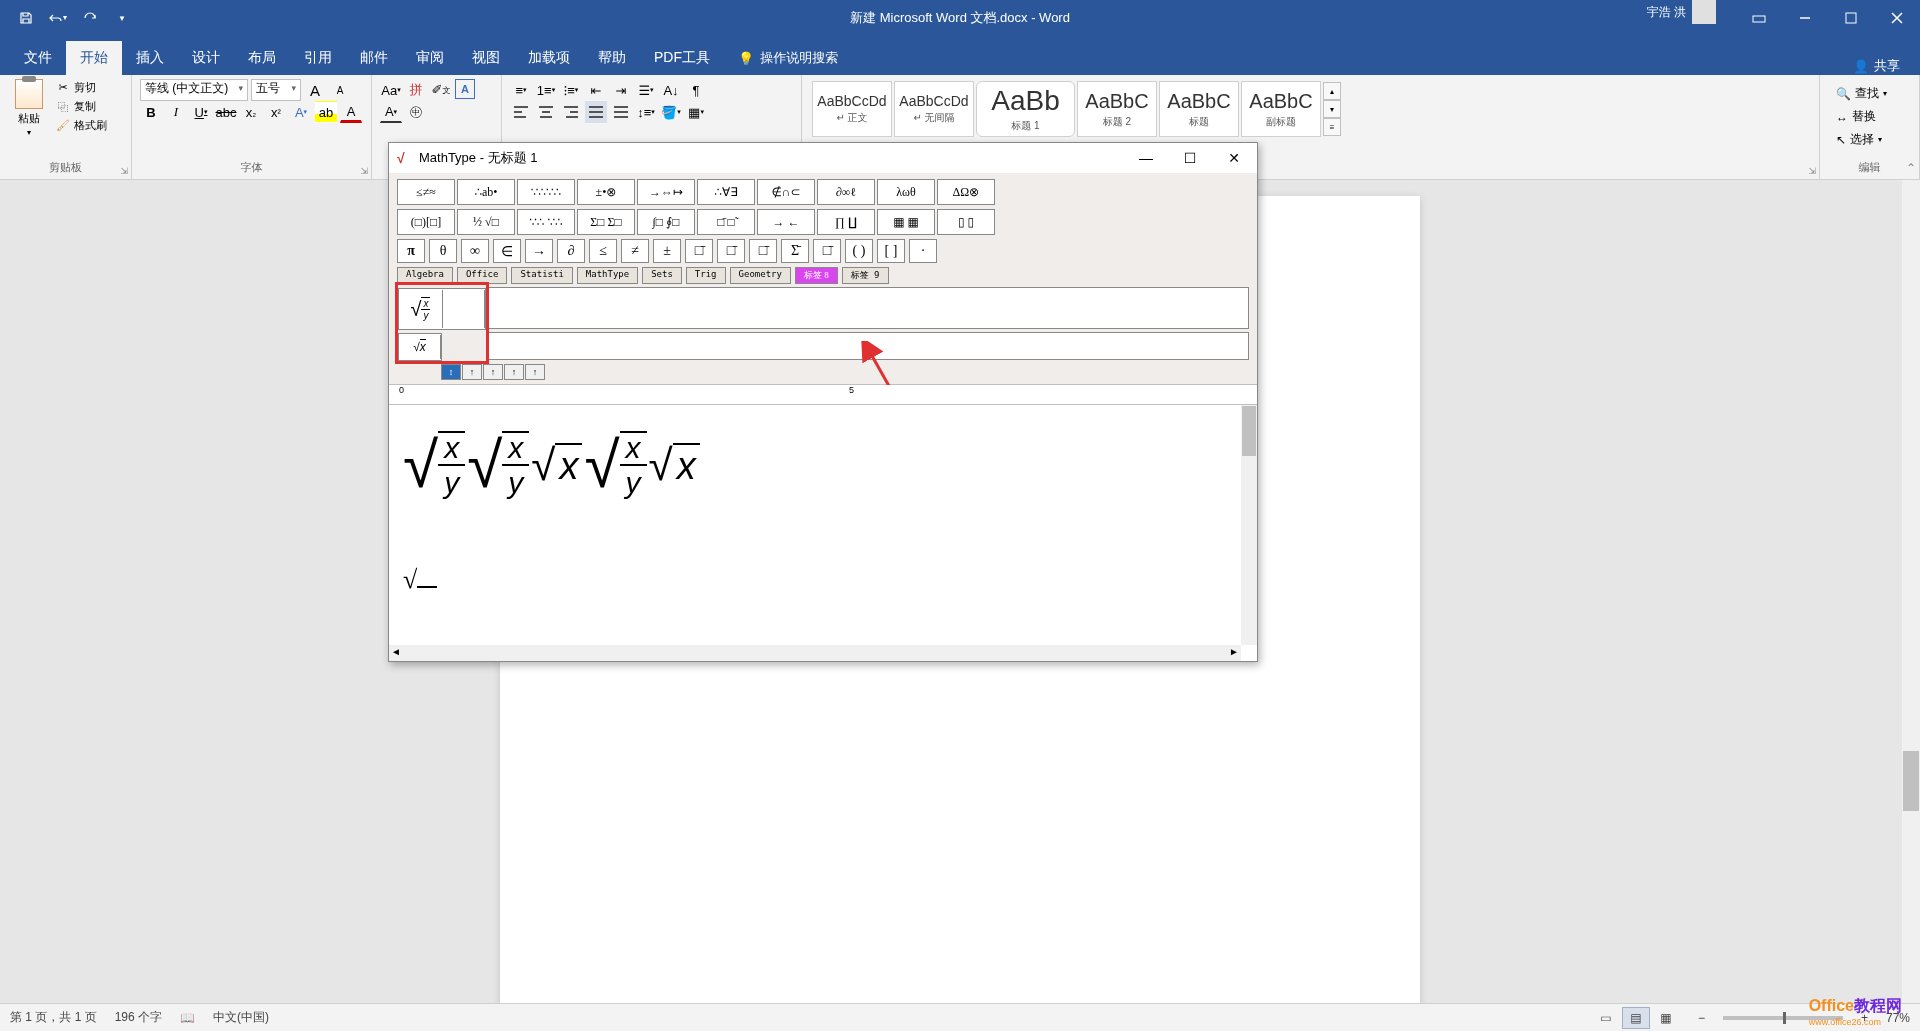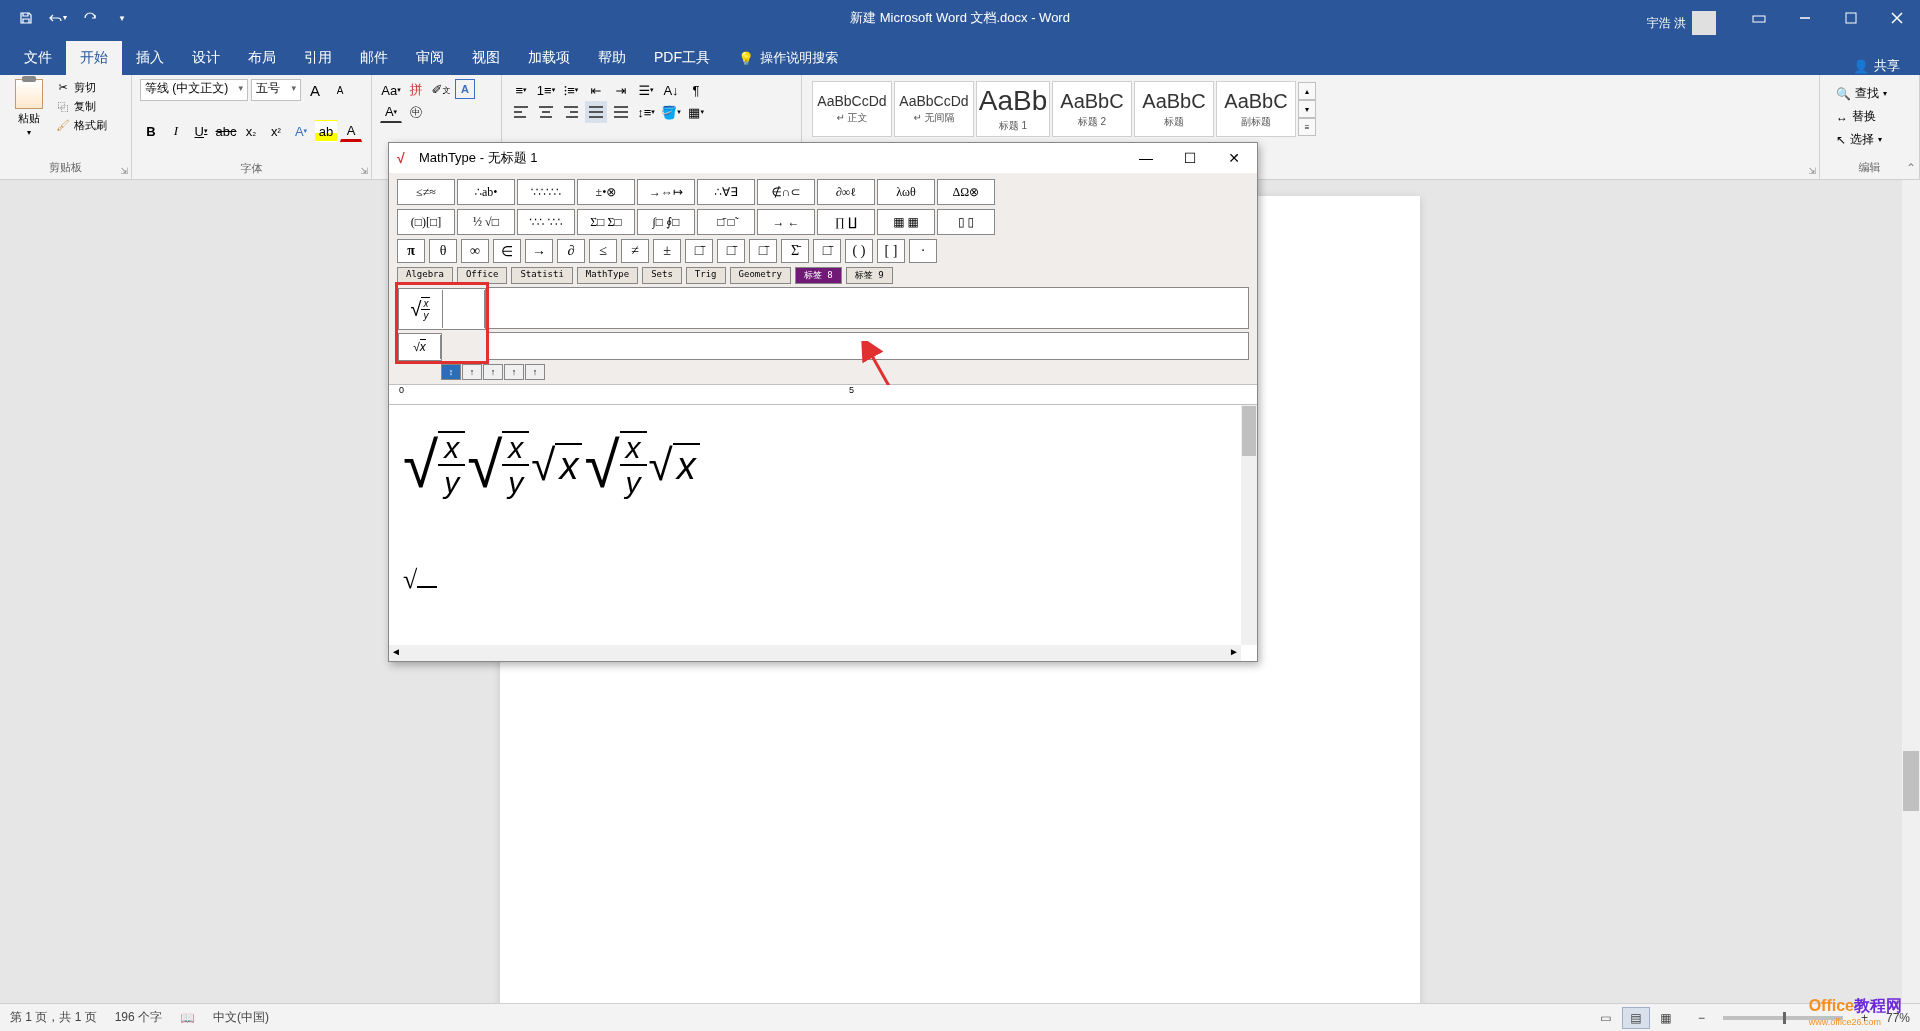--- a/index.html
+++ b/index.html
@@ -1,56 +1,56 @@
 <!DOCTYPE html>
 <html><head>
 <meta charset="utf-8">
 <style>
 *{box-sizing:border-box;margin:0;padding:0;font-family:"Microsoft YaHei",Arial,sans-serif;user-select:none;}
 body{background:#fff;width:1920px;height:1031px;overflow:hidden;position:relative;}
 .titlebar{height:35px;background:#2b579a;display:flex;align-items:center;color:#fff;font-size:12px;position:relative;}
 .qat{display:flex;align-items:center;gap:4px;padding-left:12px;}
 .qat-btn{width:28px;height:28px;display:flex;align-items:center;justify-content:center;cursor:pointer;}
 .doc-title{position:absolute;left:50%;transform:translateX(-50%);font-size:13px;}
-.tb-right{position:absolute;right:0;display:flex;align-items:flex-end;height:35px;}
+.tb-right{position:absolute;right:0;display:flex;align-items:flex-start;height:35px;}
 .user-block{display:flex;align-items:center;gap:6px;margin-right:20px;font-size:12px;}
 .avatar{width:24px;height:24px;background:#e0e0e0;}
 .win-btn{width:46px;height:35px;display:flex;align-items:center;justify-content:center;cursor:pointer;}
 .ribbon-tabs{height:40px;background:#2b579a;display:flex;align-items:flex-end;color:#fff;font-size:14px;padding-left:10px;position:relative;}
 .tab{padding:8px 14px;cursor:pointer;}
 .tab.active{background:#f3f3f3;color:#2b579a;}
 .tell-me{display:flex;align-items:center;gap:6px;padding:8px 14px;font-size:13px;}
 .share{position:absolute;right:20px;color:#fff;font-size:13px;display:flex;align-items:center;gap:4px;}
 .ribbon{height:105px;background:#f3f3f3;border-bottom:1px solid #d0d0d0;display:flex;position:relative;}
 .group{border-right:1px solid #d0d0d0;padding:4px 8px 2px;display:flex;flex-direction:column;justify-content:space-between;position:relative;}
 .group-label{text-align:center;font-size:11px;color:#666;padding-bottom:2px;}
 .launcher{position:absolute;right:3px;bottom:3px;font-size:9px;color:#888;cursor:pointer;}
 .clipboard{display:flex;}
 .paste-big{width:42px;display:flex;flex-direction:column;align-items:center;justify-content:center;gap:2px;cursor:pointer;font-size:11px;}
 .paste-icon{width:28px;height:30px;border:1px solid #c49a6c;background:linear-gradient(#fff,#ffe8cc);position:relative;}
 .paste-icon::before{content:"";position:absolute;top:-4px;left:6px;width:14px;height:6px;background:#888;border-radius:2px;}
 .clip-stack{display:flex;flex-direction:column;gap:2px;margin-left:4px;font-size:11px;}
 .clip-item{display:flex;align-items:center;gap:4px;cursor:pointer;padding:1px 2px;}
 .ico{width:14px;height:14px;display:inline-flex;align-items:center;justify-content:center;}
-.font-group .row{display:flex;align-items:center;gap:3px;margin-bottom:19px;}
+.font-group .row{display:flex;align-items:center;gap:3px;margin-bottom:0;}
 .font-select{height:22px;border:1px solid #c0c0c0;background:#fff;font-size:12px;padding:0 18px 0 4px;position:relative;cursor:pointer;}
 .font-select::after{content:"▾";position:absolute;right:4px;top:3px;font-size:9px;color:#666;}
 .small-btn{width:22px;height:22px;display:flex;align-items:center;justify-content:center;cursor:pointer;font-size:13px;border:1px solid transparent;}
 .icon-boxed{border:1px solid #3a6fc4;color:#3a6fc4;font-weight:bold;font-size:11px;width:20px;height:20px;}
 .bold{font-weight:bold;}
 .italic{font-style:italic;font-family:Georgia;}
 .underline{text-decoration:underline;}
 .strike{text-decoration:line-through;}
 .sub{font-size:10px;}
 .sup{font-size:10px;}
 .align-icon{width:14px;height:12px;display:flex;flex-direction:column;justify-content:space-between;}
 .align-icon span{height:2px;background:#555;}
 .styles-gallery{display:flex;align-items:center;gap:2px;padding:2px;}
 .style-item{width:80px;height:56px;border:1px solid #d0d0d0;background:#fff;display:flex;flex-direction:column;align-items:center;justify-content:center;cursor:pointer;font-size:10px;}
-.style-item.big{width:74px;}
+.style-item.big{width:99px;border-radius:6px;}
 .style-sample{font-size:14px;color:#333;}
 .style-sample.huge{font-size:28px;font-weight:300;color:#333;}
 .style-name{font-size:10px;color:#555;margin-top:2px;}
 .style-scroll{width:18px;display:flex;flex-direction:column;}
 .style-scroll div{height:18px;border:1px solid #c0c0c0;display:flex;align-items:center;justify-content:center;font-size:8px;cursor:pointer;background:#f8f8f8;}
 .edit-group{display:flex;flex-direction:column;gap:2px;font-size:12px;padding:4px 6px;}
 .edit-item{display:flex;align-items:center;gap:4px;cursor:pointer;padding:2px;}
 .ribbon-collapse{position:absolute;right:4px;bottom:4px;font-size:12px;color:#888;cursor:pointer;}
 .workspace{position:absolute;top:180px;left:0;right:0;bottom:28px;background:#e6e6e6;display:flex;justify-content:center;overflow:hidden;}
 .page{width:920px;background:#fff;margin-top:16px;box-shadow:0 2px 8px rgba(0,0,0,.15);height:900px;}
@@ -72,21 +72,21 @@
 .mt-win-btn{width:30px;height:28px;display:flex;align-items:center;justify-content:center;cursor:pointer;font-size:14px;}
 .mt-menubar{height:26px;display:flex;align-items:center;gap:6px;padding-left:8px;font-size:12px;border-bottom:1px solid #e0e0e0;}
 .mt-menu{padding:3px 8px;cursor:pointer;}
 .mt-toolbar-area{background:#f0edea;padding:6px 8px 4px;border-bottom:1px solid #c0c0c0;}
 .mt-tool-row{display:flex;gap:2px;margin-bottom:4px;}
 .mt-tool-grp{border:1px solid #888;background:#fff;height:26px;width:58px;display:flex;align-items:center;justify-content:center;font-size:12px;cursor:pointer;font-family:serif;}
 .mt-sym-row{display:flex;gap:4px;margin:4px 0 2px;}
 .mt-sym{border:1px solid #888;background:#fff;width:28px;height:24px;display:flex;align-items:center;justify-content:center;font-family:serif;font-size:14px;cursor:pointer;}
 .mt-tabs{display:flex;gap:4px;margin-top:4px;}
 .mt-tab{border:1px solid #888;background:#e8e4dc;font-size:9px;padding:1px 8px;cursor:pointer;font-family:monospace;}
-.mt-tab.active{background:#701a75;color:#fff;}
+.mt-tab.active{background:#d946ef;color:#fff;font-family:Liberation Serif, serif;}
 .mt-slot-row{height:42px;border:1px solid #888;background:#fff;margin-top:3px;display:flex;align-items:center;}
 .mt-slot{width:44px;height:38px;border-right:1px solid #888;display:flex;align-items:center;justify-content:center;font-family:serif;font-size:13px;cursor:pointer;}
 .mt-slot-row.second{height:28px;}
 .mt-slot-row.second .mt-slot{height:24px;}
 .red-highlight{border:3px solid #e03030;margin:-2px;position:relative;z-index:2;}
 .mt-nav-row{display:flex;gap:1px;margin-top:2px;}
 .mt-nav-btn{width:20px;height:16px;border:1px solid #888;background:#f0f0f0;font-size:9px;display:flex;align-items:center;justify-content:center;cursor:pointer;}
 .mt-nav-btn.active{background:#2a6db8;color:#fff;}
 .mt-ruler{height:20px;border-bottom:1px solid #c0c0c0;background:#fff;font-size:9px;padding-left:10px;position:relative;}
 .mt-editor{flex:1;background:#fff;overflow:auto;position:relative;padding:10px 14px;}

